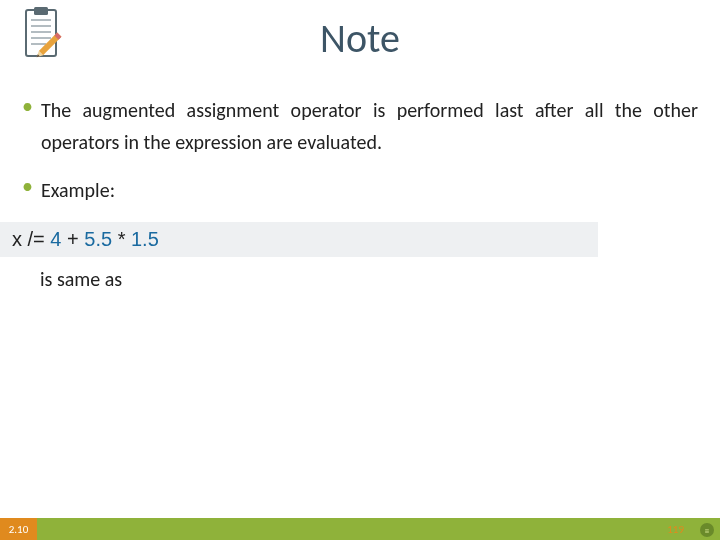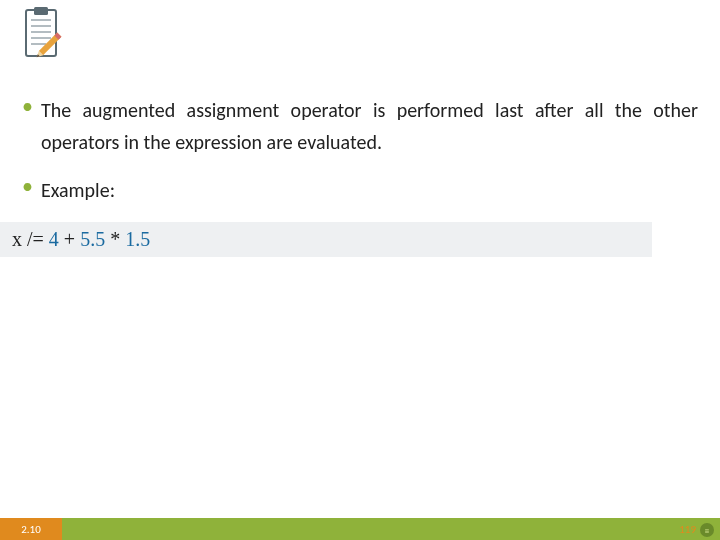--- a/index.html
+++ b/index.html
@@ -8,29 +8,29 @@
 
   .note-icon { position: absolute; left: 14px; top: 6px; width: 52px; height: 58px; }
 
   .title { position: absolute; top: 14px; left: 0; width: 720px; text-align: center; font-size: 40px; font-weight: 400; color: #3d5566; }
 
   .content { position: absolute; top: 86px; left: 22px; right: 22px; }
   .bullet { display: flex; align-items: flex-start; margin-top: 8px; margin-bottom: 16px; }
   .bullet .dot { color: #8fb23a; font-size: 22px; line-height: 26px; margin-right: 8px; }
   .bullet .txt { font-size: 20px; color: #222; line-height: 32px; text-align: justify; flex: 1; }
 
-  .codebox { background: #eef0f2; width: 652px; margin-left: -22px; padding: 6px 12px 6px 12px; font-family: Liberation Serif, serif; font-size: 20px; color: #222; }
+  .codebox { background: #eef0f2; width: 598px; margin-left: -22px; padding: 6px 12px 6px 12px; font-family: Liberation Sans, sans-serif; font-size: 20px; color: #222; }
   .codebox .num { color: #1a6aa0; }
   .codebox .paren { color: #555; }
 
   .sameas { font-size: 20px; color: #222; margin: 10px 0 10px 18px; }
 
   .footer { position: absolute; left: 0; right: 0; bottom: 0; height: 22px; background: #8fb23a; }
-  .footer-left { position: absolute; left: 0; bottom: 0; width: 62px; height: 22px; background: #e08a1e; color: #fff; font-size: 11px; display: flex; align-items: center; justify-content: center; }
-  .footer-right { position: absolute; right: 24px; bottom: 0; height: 22px; color: #e08a1e; font-size: 11px; display: flex; align-items: center; }
+  .footer-left { position: absolute; left: 0; bottom: 0; width: 37px; height: 22px; background: #e08a1e; color: #fff; font-size: 11px; display: flex; align-items: center; justify-content: center; }
+  .footer-right { position: absolute; right: 36px; bottom: 0; height: 22px; color: #e08a1e; font-size: 11px; display: flex; align-items: center; }
   .footer-icon { position: absolute; right: 6px; bottom: 3px; width: 14px; height: 14px; border-radius: 50%; background: #6a8a2a; display: flex; align-items: center; justify-content: center; }
   .footer-icon span { color: #cfe08a; font-size: 9px; line-height: 1; }
 </style>
 </head>
 <body>
 
 <div class="slide">
 
   <div class="note-icon">
     <svg viewBox="0 0 52 58" width="52" height="58">
@@ -43,37 +43,39 @@
       <line x1="17" y1="38" x2="32" y2="38" stroke="#9aa6ad" stroke-width="1.5"></line>
       <g transform="rotate(45 34 40)">
         <rect x="31" y="24" width="6" height="26" fill="#e8a33d"></rect>
         <rect x="31" y="24" width="6" height="4" fill="#d46a6a"></rect>
         <polygon points="31,50 37,50 34,56" fill="#f0d6a0"></polygon>
         <polygon points="32.5,53 35.5,53 34,56" fill="#5a4a3a"></polygon>
       </g>
     </svg>
   </div>
 
+  <div class="title">Note</div>
 
   <div class="content">
 
     <div class="bullet">
       <span class="dot">•</span>
       <span class="txt">The augmented assignment operator is performed last after all the other operators in the expression are evaluated.</span>
     </div>
 
     <div class="bullet">
       <span class="dot">•</span>
       <span class="txt">Example:</span>
     </div>
 
     <div class="codebox">
       <span>x /= </span><span class="num">4</span><span> + </span><span class="num">5.5</span><span> * </span><span class="num">1.5</span>
     </div>
 
+    <div class="sameas">is same as</div>
 
 
   </div>
 
   <div class="footer"></div>
   <div class="footer-left">2.10</div>
   <div class="footer-right">119</div>
   <div class="footer-icon">
       <span>≡</span>
     </div>

